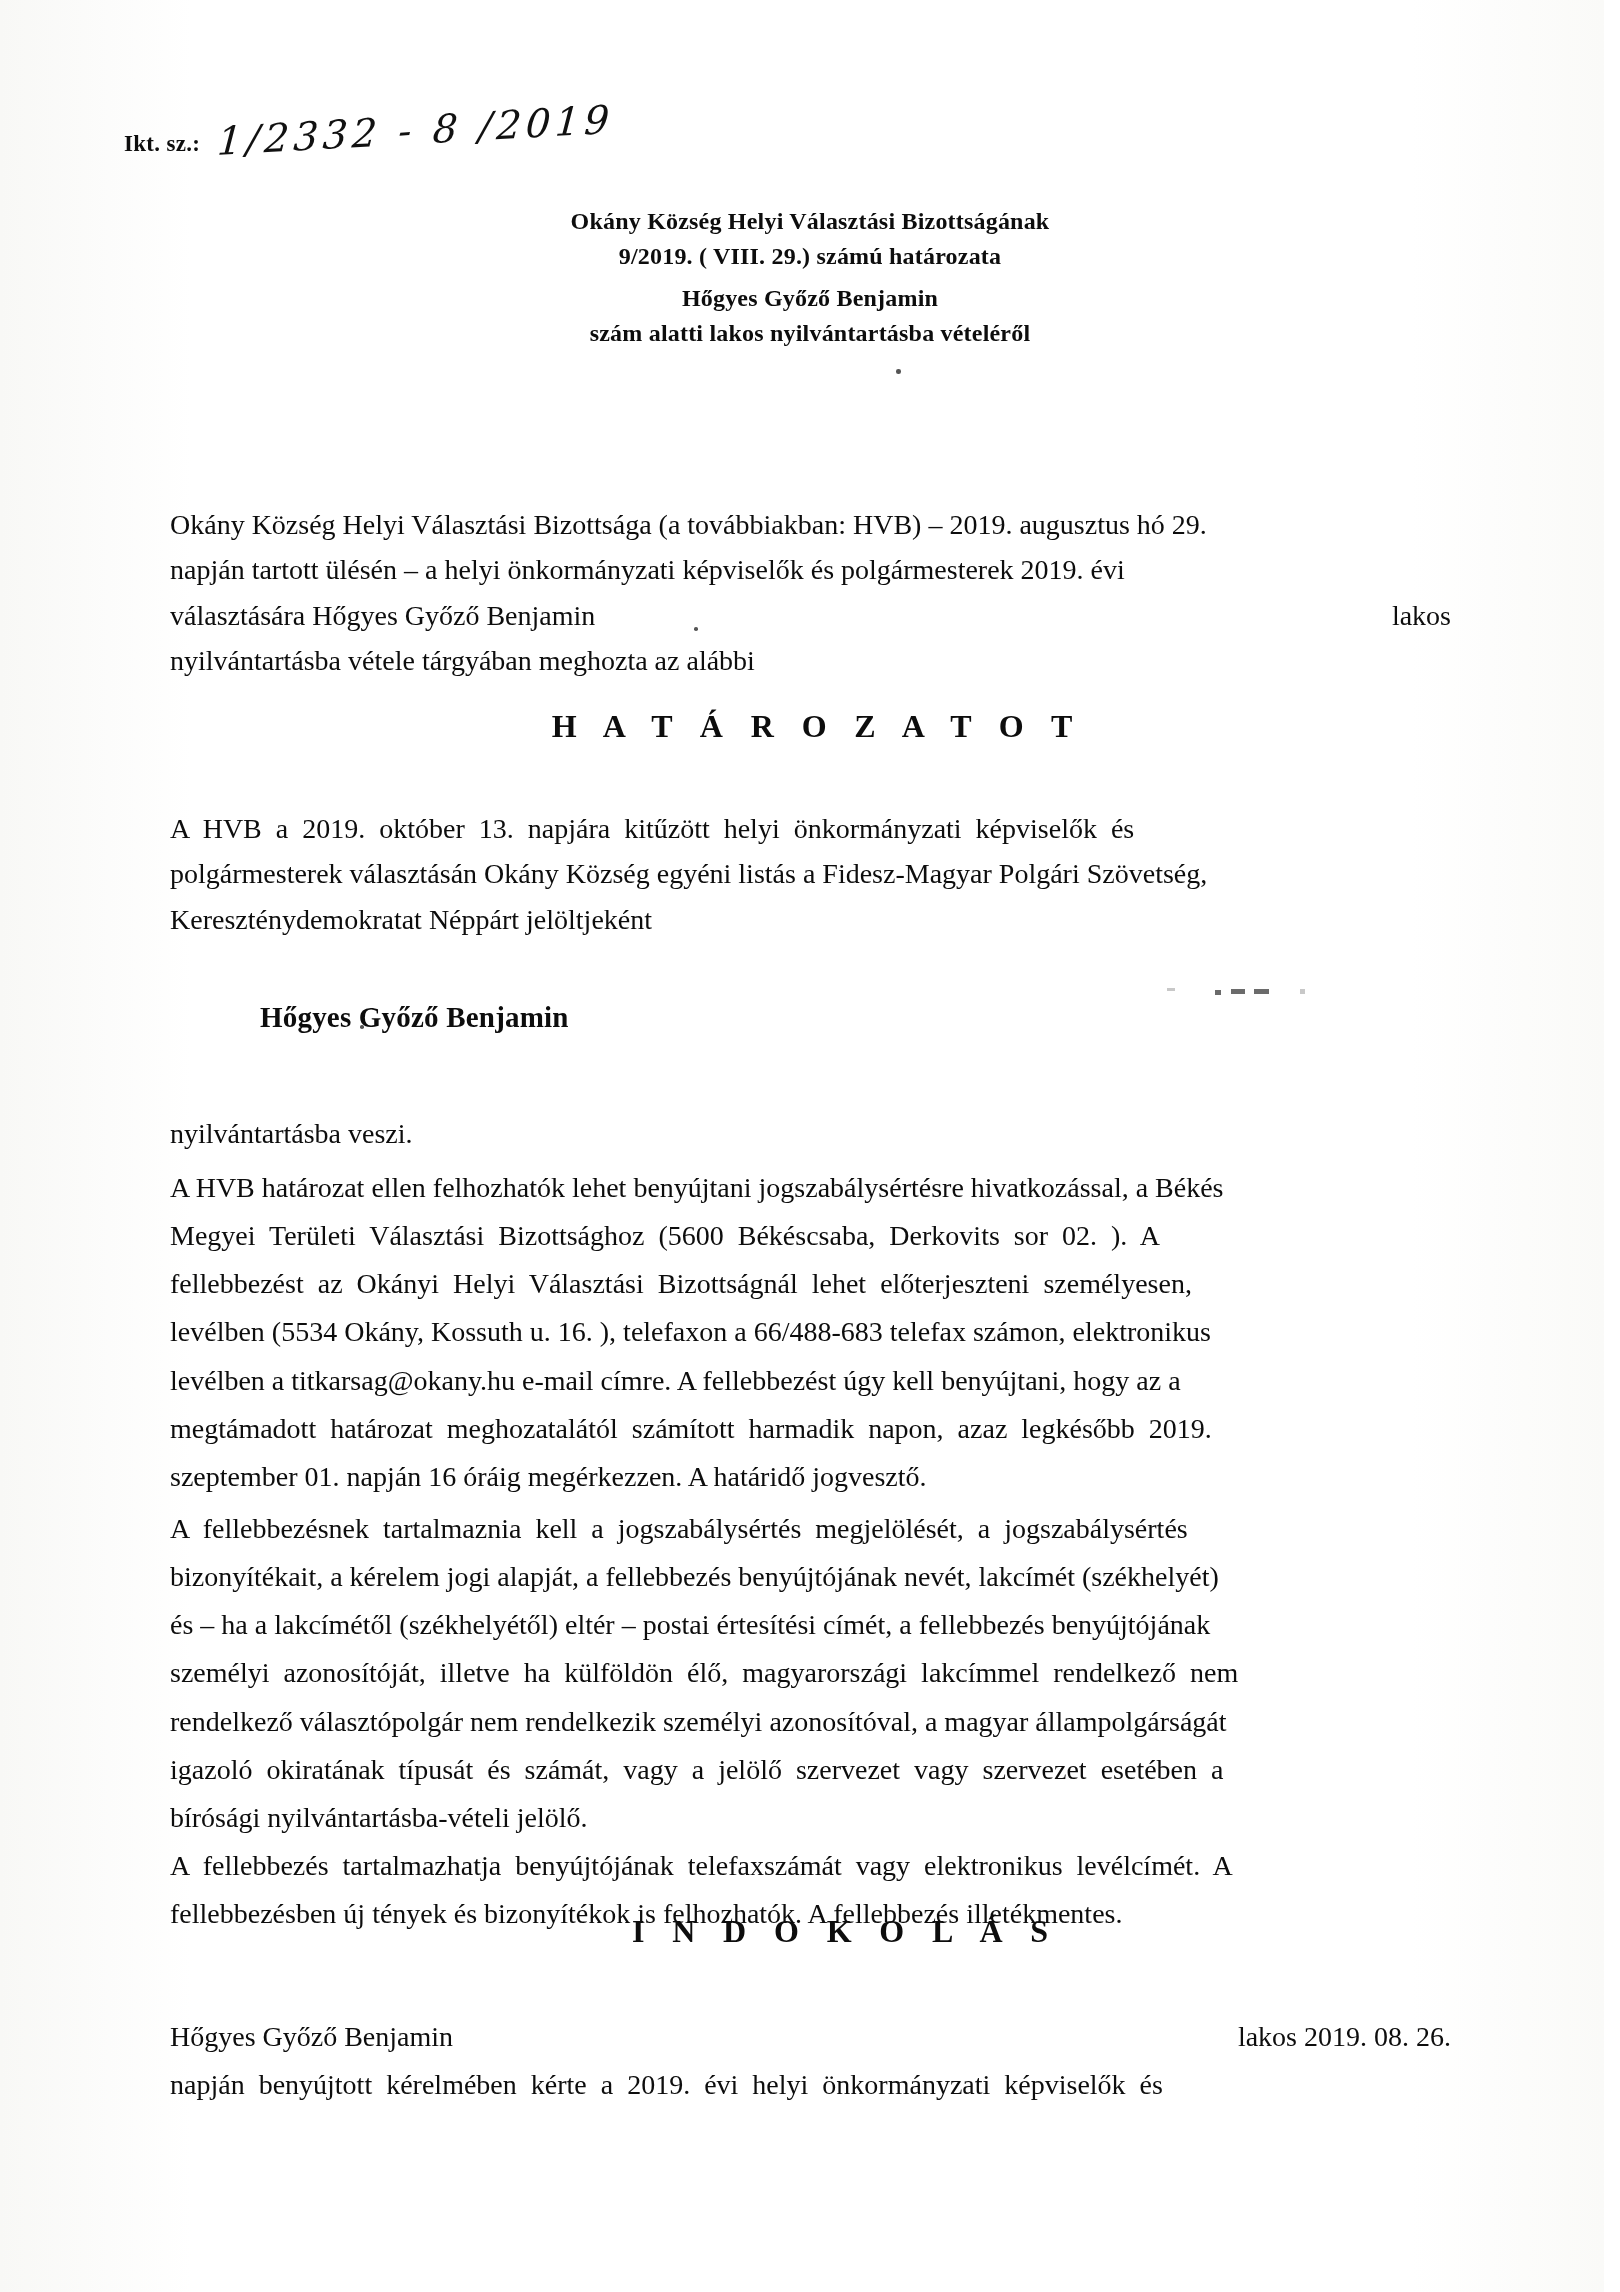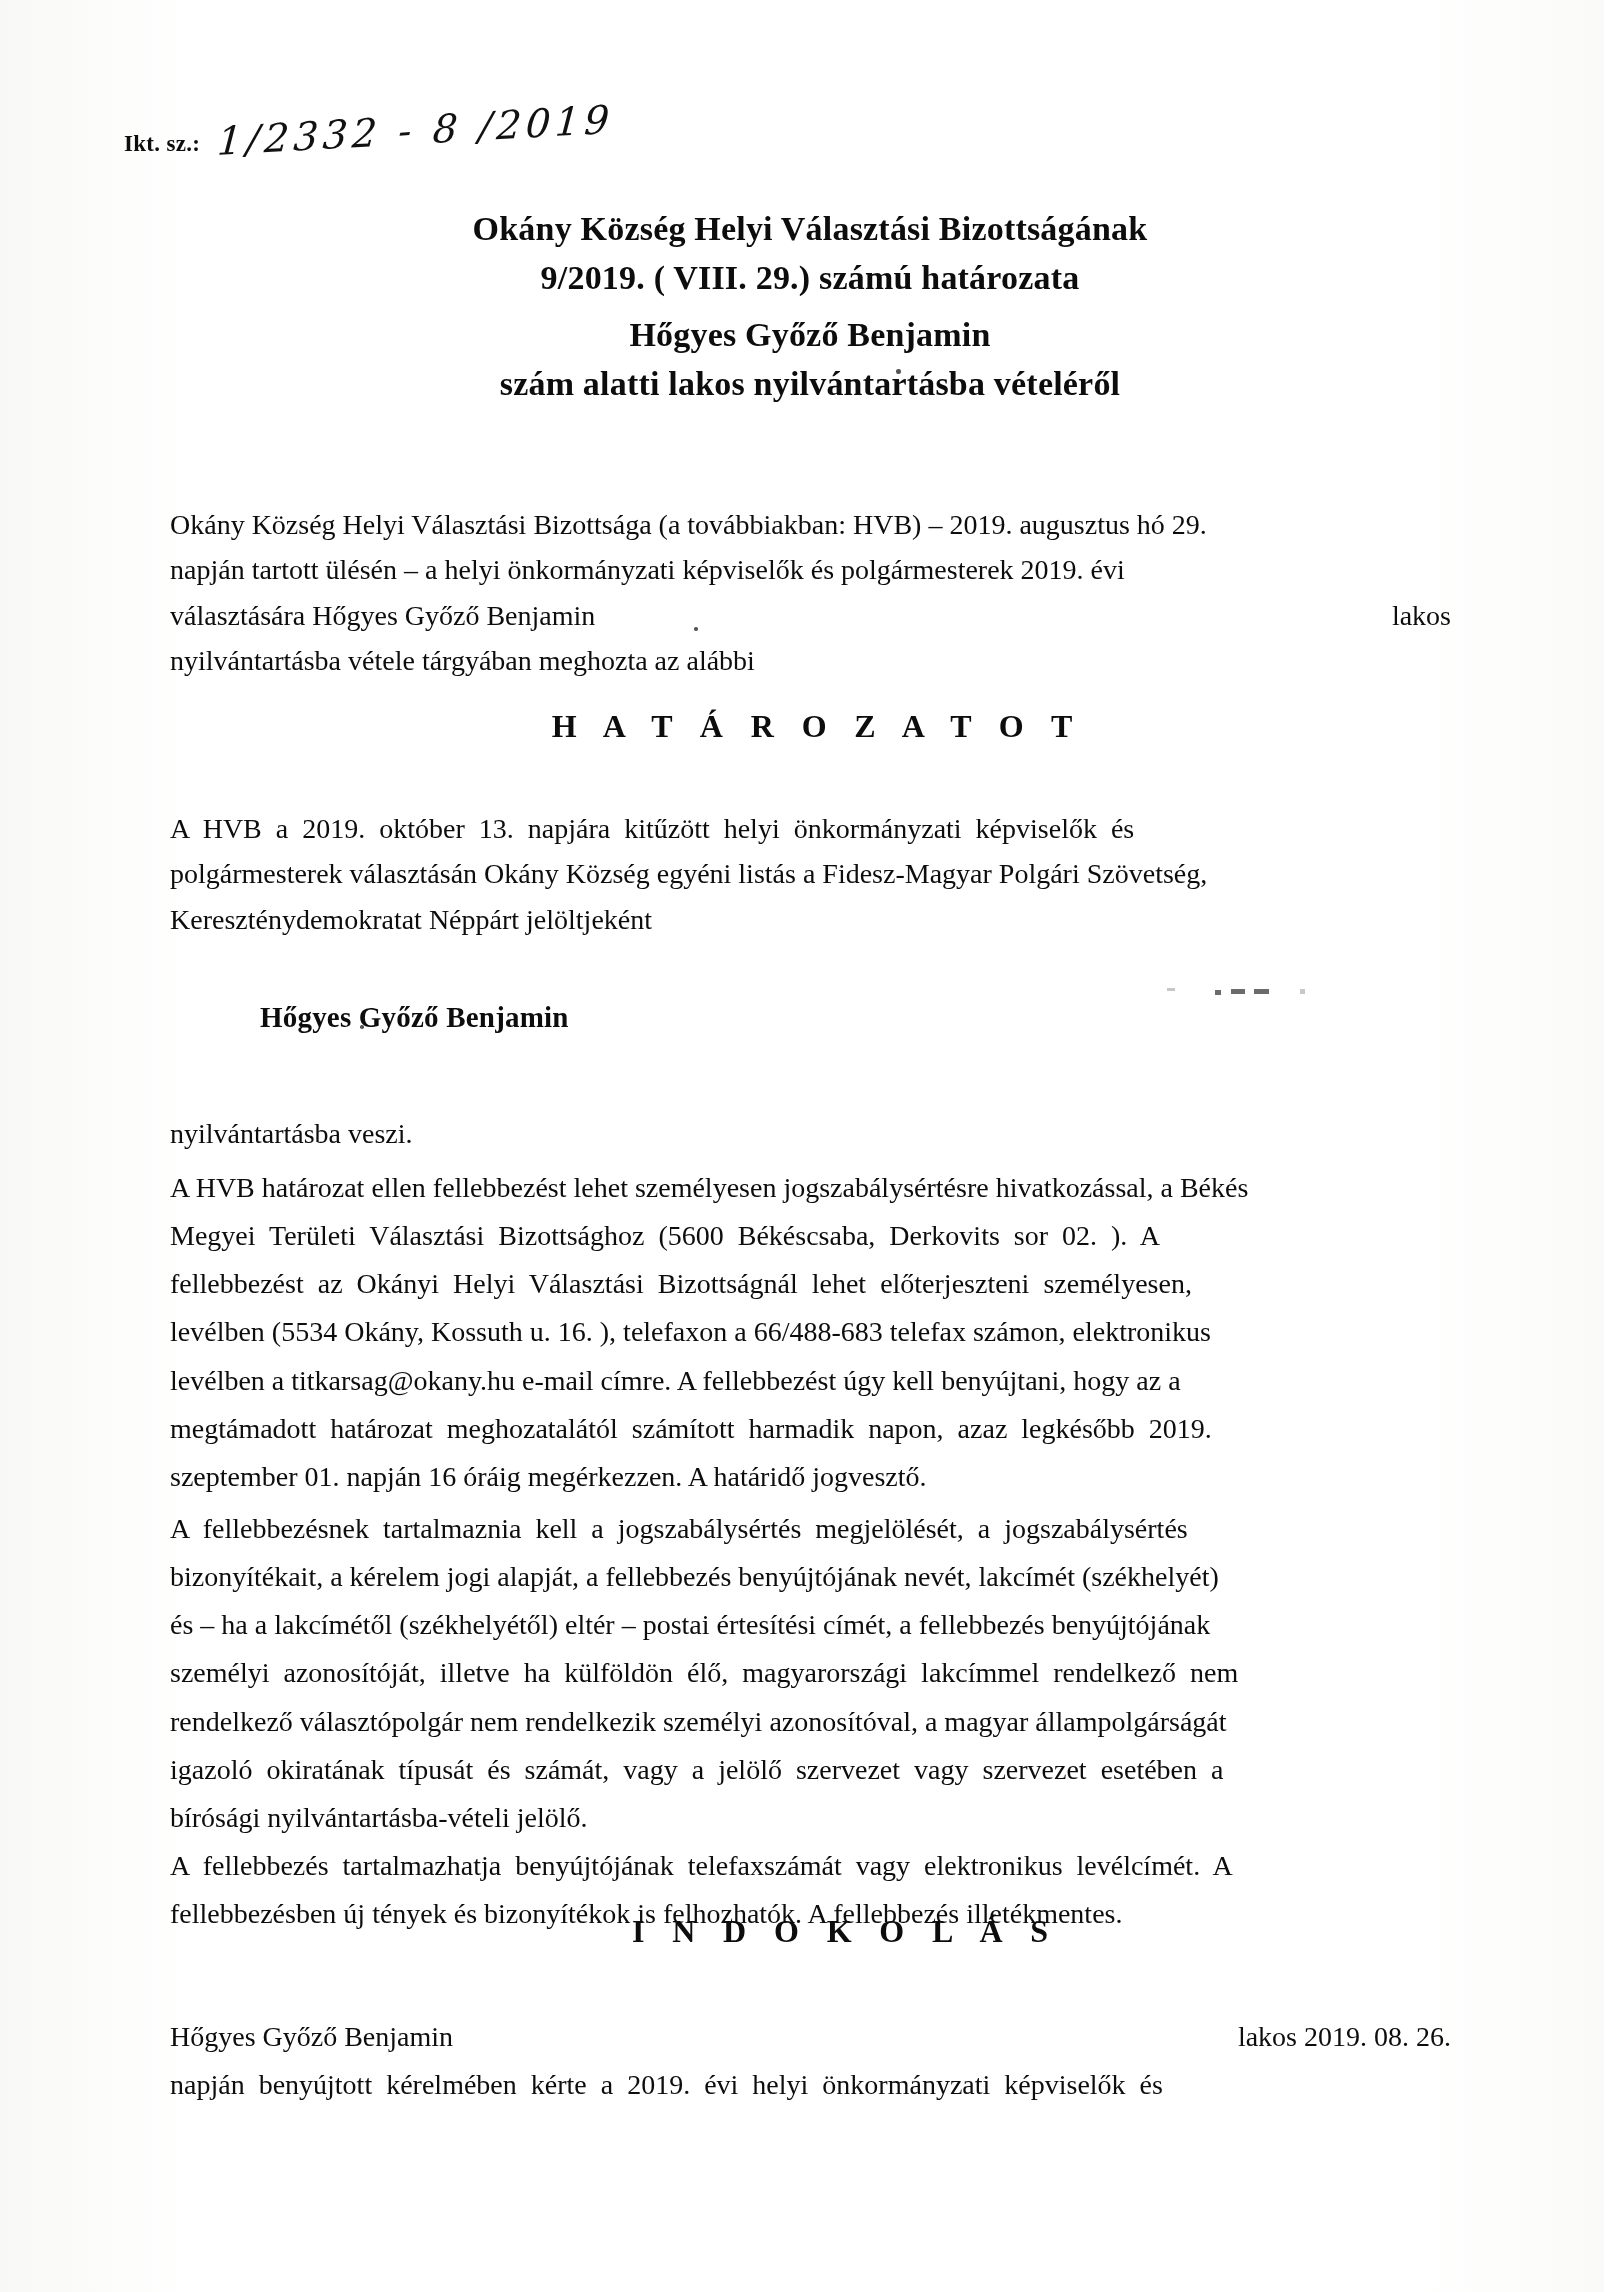--- a/index.html
+++ b/index.html
@@ -63,21 +63,21 @@
   
   .title-block {
     position: absolute;
     left: 0;
     top: 204px;
     width: 1620px;
     text-align: center;
   }
   .title-line {
     font-weight: bold;
-    font-size: 34px;
+    font-size: 24px;
     line-height: 1.45;
     letter-spacing: 0.2px;
   }
   .title-line-3 {
     margin-top: 7.2px;
   }
 
   
   .para {
     position: absolute;
@@ -188,21 +188,21 @@
     <div class="dot-mark" style="left:360px; top:1025px; width:3.6px; height:3.6px;"></div>
     <div class="artifact faint" style="left:1167px; top:988px; width:8px; height:2.7px;"></div>
     <div class="artifact" style="left:1215px; top:990px; width:6.3px; height:4.5px;"></div>
     <div class="artifact" style="left:1231px; top:989px; width:14.3px; height:4.5px;"></div>
     <div class="artifact" style="left:1254px; top:989px; width:15px; height:4.5px;"></div>
     <div class="artifact faint" style="left:1300px; top:989px; width:4.5px; height:5.4px;"></div>
 
     <div class="plain-line" style="left:170px; top:1094px;">nyilvántartásba veszi.</div>
 
     <div class="para loose" style="top:1164px;">
-      <span class="line">A HVB határozat ellen fellebbezést lehet személyesen jogszabálysértésre hivatkozással, a Békés</span>
+      <span class="line">A HVB határozat ellen felhozhatók lehet benyújtani jogszabálysértésre hivatkozással, a Békés</span>
       <span class="line">Megyei  Területi  Választási  Bizottsághoz  (5600  Békéscsaba,  Derkovits  sor  02.  ).  A</span>
       <span class="line">fellebbezést  az  Okányi  Helyi  Választási  Bizottságnál  lehet  előterjeszteni  személyesen,</span>
       <span class="line">levélben (5534 Okány, Kossuth u. 16. ), telefaxon a 66/488-683 telefax számon, elektronikus</span>
       <span class="line">levélben a titkarsag@okany.hu e-mail címre. A fellebbezést úgy kell benyújtani, hogy az a</span>
       <span class="line">megtámadott  határozat  meghozatalától  számított  harmadik  napon,  azaz  legkésőbb  2019.</span>
       <span class="line">szeptember 01. napján 16 óráig megérkezzen. A határidő jogvesztő.</span>
     </div>
 
     <div class="para loose" style="top:1505px;">
       <span class="line">A  fellebbezésnek  tartalmaznia  kell  a  jogszabálysértés  megjelölését,  a  jogszabálysértés</span>

